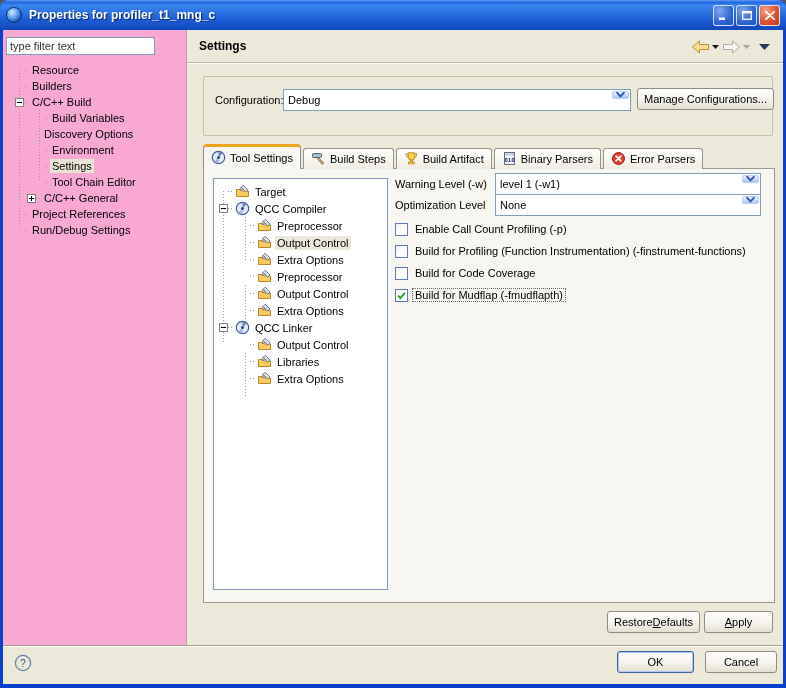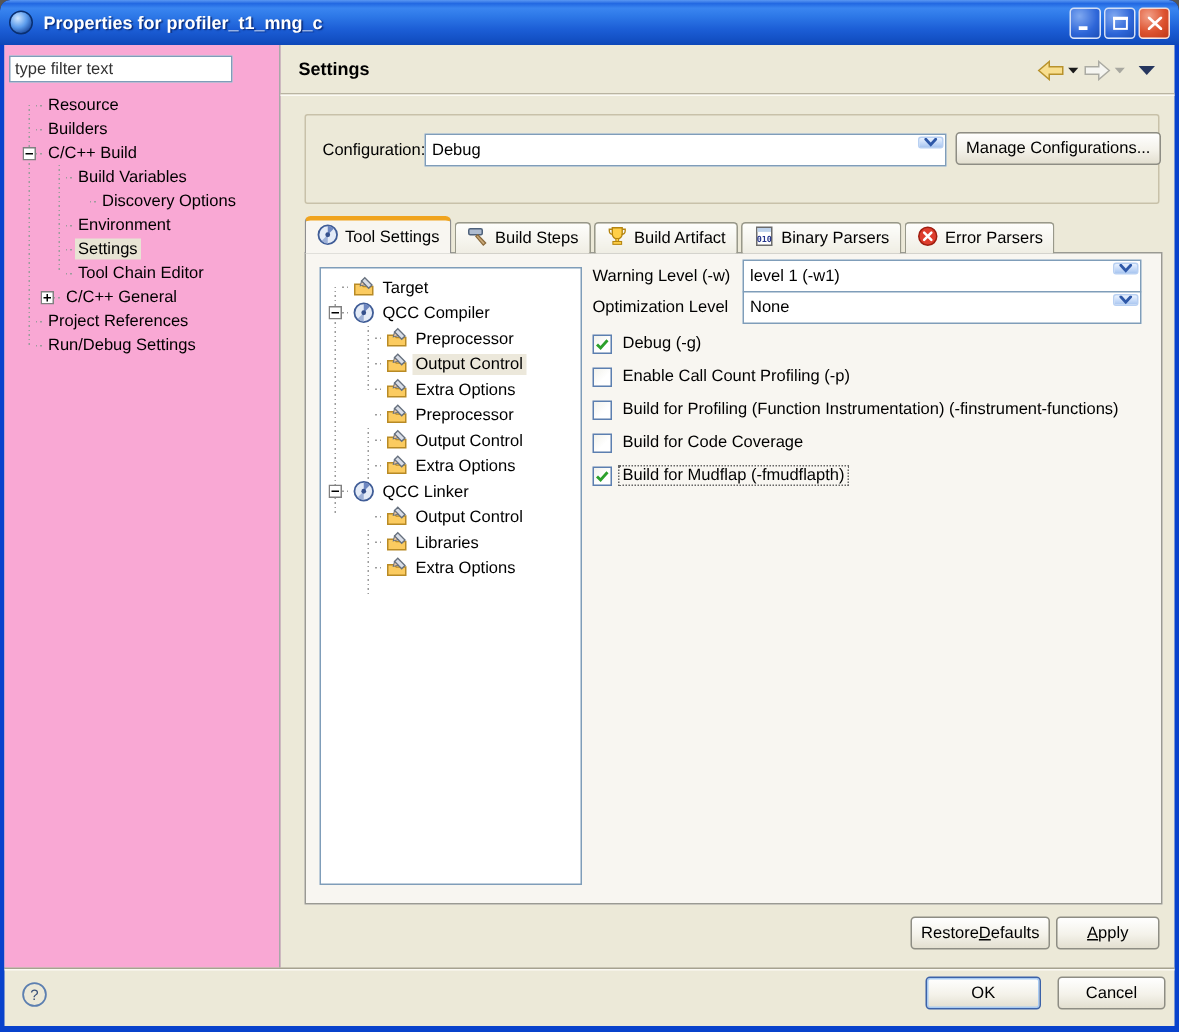--- a/index.html
+++ b/index.html
@@ -152,21 +152,21 @@
               </svg>
             </span>
             <span class="dots" style="width: 4px;"></span>
             <span class="lbl">C/C++ Build</span>
           </div>
           <div class="trow" style="padding-left: 32px;">
             <span class="spacer" style="width: 9px;"></span>
             <span class="dots" style="width: 4px;"></span>
             <span class="lbl">Build Variables</span>
           </div>
-          <div class="trow" style="padding-left: 48px;">
+          <div class="trow" style="padding-left: 24px;">
             <span class="spacer" style="width: 9px;"></span>
             <span class="dots" style="width: 4px;"></span>
             <span class="lbl">Discovery Options</span>
           </div>
           <div class="trow" style="padding-left: 32px;">
             <span class="spacer" style="width: 9px;"></span>
             <span class="dots" style="width: 4px;"></span>
             <span class="lbl">Environment</span>
           </div>
           <div class="trow sel" style="padding-left: 32px;">
@@ -468,28 +468,20 @@
               <span class="btn">
                 <svg width="9" height="6" viewBox="0 0 9 6">
                   <path d="M1.2 0.8 L4.5 4.4 L7.8 0.8" fill="none" stroke="#2E58A8" stroke-width="1.9" stroke-linecap="round"></path>
                 </svg>
               </span>
             </div>
           </div>
         </div>
       <div id="checks">
           <div class="checkrow">
-            <span class="cb">
-              <svg width="11" height="11" viewBox="0 0 11 11">
-                <path d="M2 5.6 L4.4 8 L9 2.8" fill="none" stroke="#2BA02B" stroke-width="1.9"></path>
-              </svg>
-            </span>
-            <span class="cb-label">Debug (-g)</span>
-          </div>
-          <div class="checkrow">
             <span class="cb"></span>
             <span class="cb-label">Enable Call Count Profiling (-p)</span>
           </div>
           <div class="checkrow">
             <span class="cb"></span>
             <span class="cb-label">Build for Profiling (Function Instrumentation) (-finstrument-functions)</span>
           </div>
           <div class="checkrow">
             <span class="cb"></span>
             <span class="cb-label">Build for Code Coverage</span>

